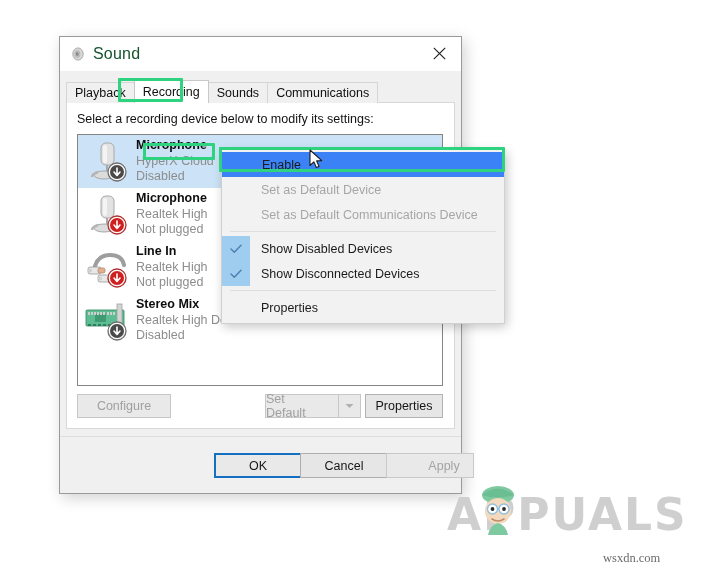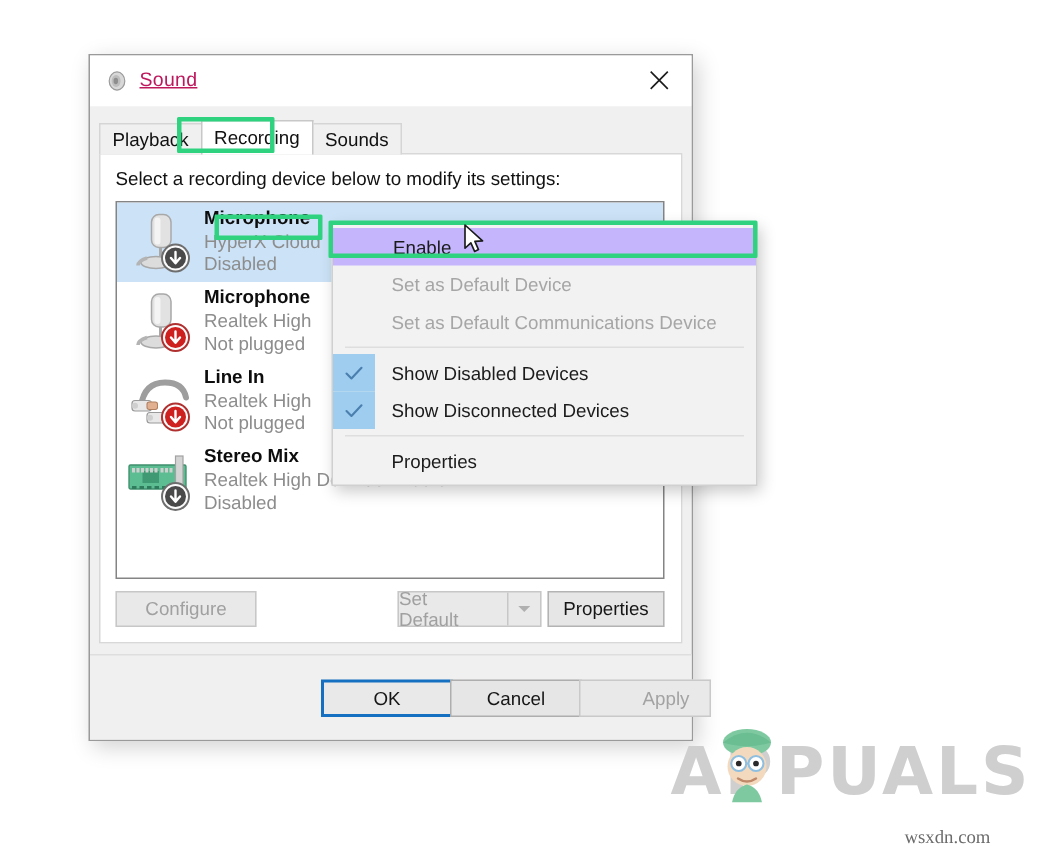--- a/index.html
+++ b/index.html
@@ -41,24 +41,23 @@
     box-sizing: border-box;
   }
   .titlebar-icon {
     position: absolute;
     left: 11px; top: 10px;
     width: 14px; height: 14px;
   }
   .titlebar-text {
     position: absolute;
     left: 33px; top: 8px;
-    font-size: 13px;
-    color: #be185d;
+    font-size: 16px;
+    color: #14532d;
     letter-spacing: .2px;
-    text-decoration: underline;
   }
   .close-btn {
     position: absolute;
     right: 0; top: 0;
     width: 44px; height: 33px;
     display: flex;
     align-items: center;
     justify-content: center;
     cursor: default;
   }
@@ -274,21 +273,21 @@
     position: relative;
     height: 25px;
     display: flex;
     align-items: center;
     font-size: 12.5px;
     color: #1b1b1b;
     padding-left: 39px;
     cursor: default;
     box-sizing: border-box;
   }
-  .mi.highlight { background: #c4b5fd; padding-left: 40px; }
+  .mi.highlight { background: #3b82f6; padding-left: 40px; }
   .mi.dim { color: #a6a6a6; }
   .mi .check {
     position: absolute;
     left: 0;
     top: 0;
     width: 28px;
     height: 100%;
     display: flex;
     align-items: center;
     justify-content: center;
@@ -364,20 +363,23 @@
 
       <div class="tabstrip">
         <div class="tab">
           <span>Playback</span>
         </div>
         <div class="tab active">
           <span>Recording</span>
         </div>
         <div class="tab">
           <span>Sounds</span>
+        </div>
+        <div class="tab">
+          <span>Communications</span>
         </div>
       </div>
 
       <div class="tabpane">
 
         <div class="pane-label">Select a recording device below to modify its settings:</div>
 
         <div class="devlist">
 
           <div class="devrow selected">

